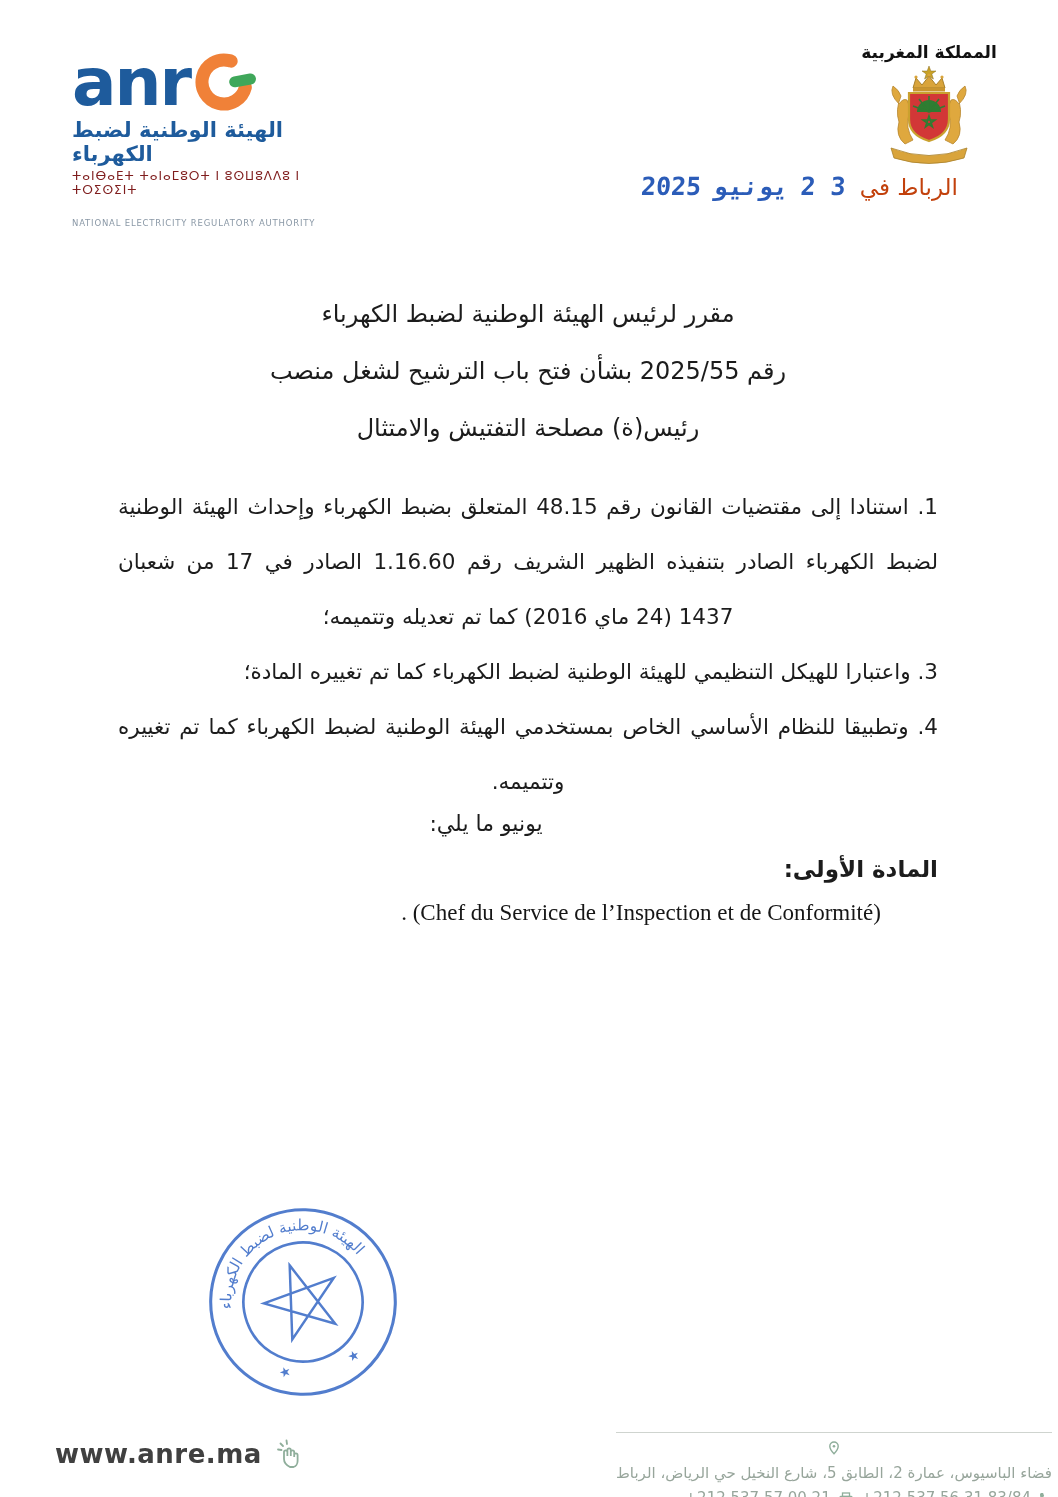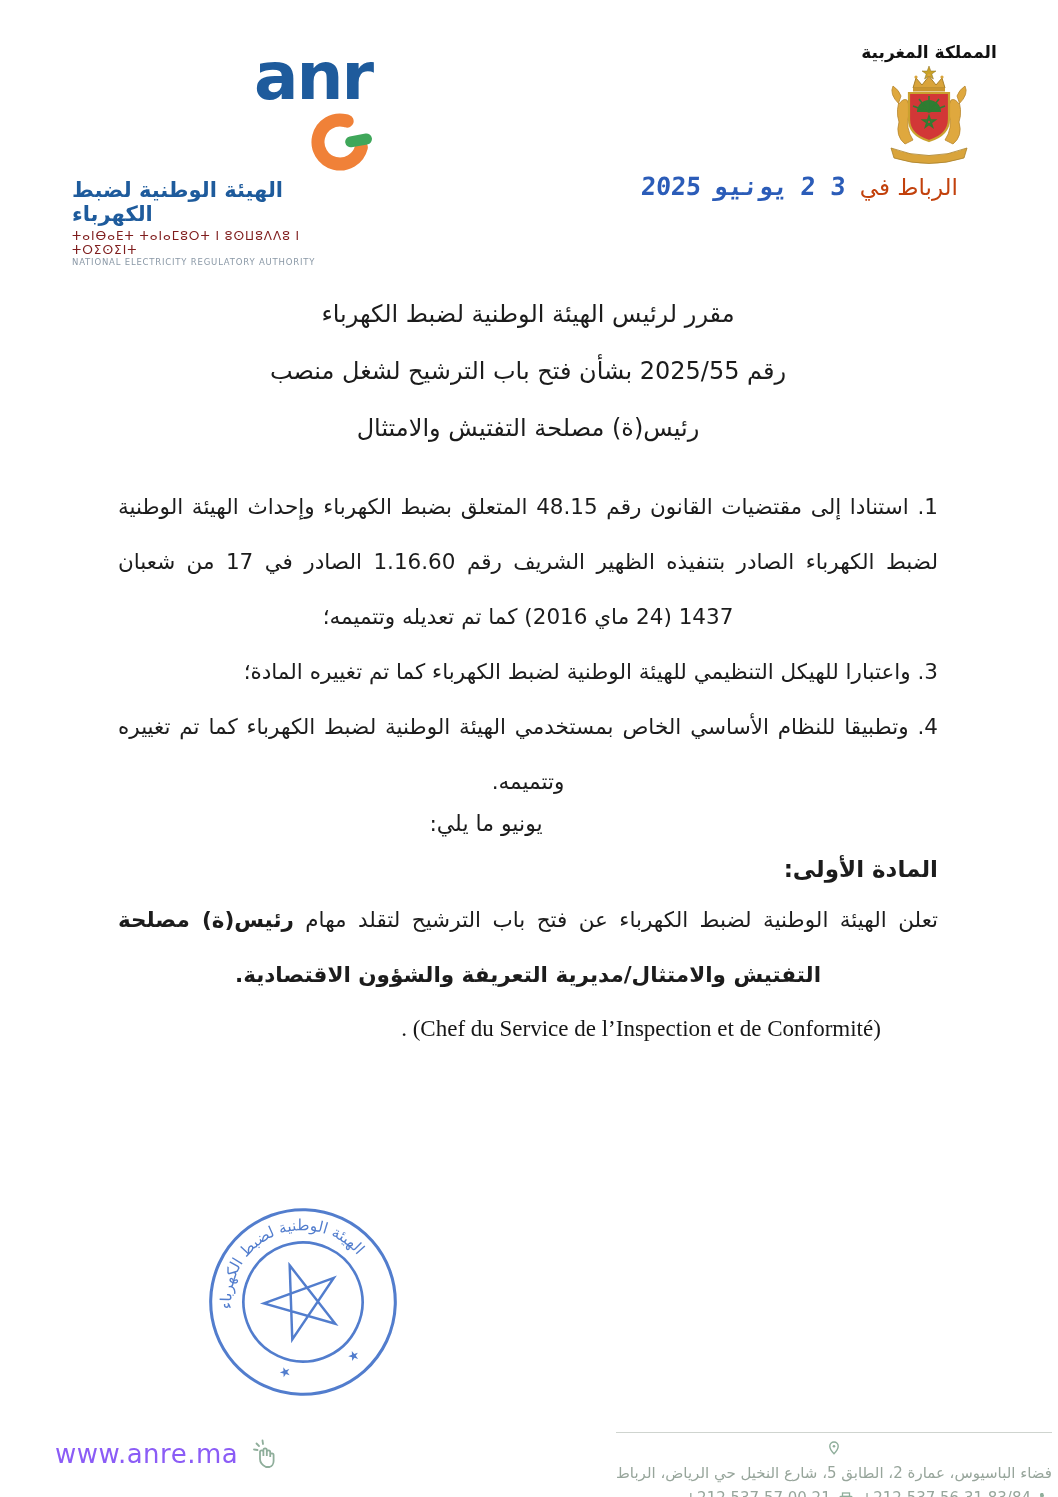--- a/index.html
+++ b/index.html
@@ -1,25 +1,25 @@
 <!DOCTYPE html>
 <html lang="ar"><head>
 <meta charset="utf-8">
 <style>
   html,body{margin:0;padding:0;background:#e8e8e8;}
   body{font-family:"DejaVu Sans",sans-serif;}
   .page{position:relative;width:1058px;height:1497px;background:#ffffff;margin:0 auto;overflow:hidden;color:#1c1c1c;}
 
   
   .logo-block{position:absolute;left:72px;top:48px;width:300px;}
-  .anre-row{display:flex;align-items:flex-end;gap:2px;flex-direction:column;}
+  .anre-row{display:flex;align-items:flex-end;gap:2px;}
   .anre-word{font-family:"DejaVu Sans",sans-serif;font-weight:bold;color:#1e5b9c;font-size:66px;line-height:58px;letter-spacing:-2px;}
   .logo-ar{color:#1e5b9c;font-weight:bold;font-size:21px;margin-top:6px;direction:rtl;text-align:left;width:262px;}
   .logo-tif{color:#7f1d1d;font-size:12px;letter-spacing:1px;margin-top:3px;width:262px;}
-  .logo-en{color:#8a98a6;font-size:8.5px;letter-spacing:.8px;margin-top:0;width:262px;}
+  .logo-en{color:#8a98a6;font-size:8.5px;letter-spacing:.8px;margin-top:21px;width:262px;}
 
   
   .crest-block{position:absolute;right:34px;top:42px;width:190px;text-align:center;}
   .kingdom{font-weight:bold;font-size:17px;color:#111;direction:rtl;}
   .crest-svg{margin-top:2px;}
 
   
   .dateline{position:absolute;top:172px;right:100px;display:flex;align-items:center;gap:14px;}
   .date-stamp{display:flex;align-items:center;gap:12px;color:#2b5cb8;font-family:"DejaVu Sans Mono",monospace;font-weight:bold;font-size:25px;transform:skewX(-4deg);}
   .place{font-size:23px;color:#c2410c;direction:rtl;}
@@ -39,21 +39,21 @@
   .article-heading{margin-top:16px;font-weight:bold;font-size:23px;text-align:right;line-height:34px;}
   .article-text{margin-top:6px;font-size:21.5px;line-height:55px;text-align:justify;text-align-last:center;}
   .article-text b{font-weight:bold;}
   .french-line{margin-top:14px;direction:ltr;text-align:center;font-family:"Liberation Serif",serif;font-size:23px;color:#161616;padding-left:226px;}
 
   
   .stamp{position:absolute;left:203px;top:1202px;width:200px;height:200px;transform:rotate(-20deg);opacity:.88;}
 
   
   .site{position:absolute;left:55px;top:1438px;display:flex;align-items:center;gap:14px;}
-  .site-url{font-weight:normal;font-size:26px;color:#8b5cf6;letter-spacing:.5px;}
+  .site-url{font-weight:bold;font-size:26px;color:#404040;letter-spacing:.5px;}
   .addr-block{position:absolute;right:6px;top:1432px;width:436px;border-top:1px solid #cfd4cf;padding-top:8px;direction:rtl;color:#97a59b;font-size:15px;line-height:24px;text-align:right;}
   .addr-line{display:flex;align-items:center;gap:6px;justify-content:flex-start;direction:rtl;flex-direction:column;}
   .phone-line{display:flex;align-items:center;gap:8px;direction:rtl;margin-top:1px;}
   .ltr{direction:ltr;unicode-bidi:embed;}
   .f-icon{flex:0 0 auto;display:inline-flex;}
 </style>
 </head>
 <body>
 
 <div class="page">
@@ -141,23 +141,20 @@
         <span>وتطبيقا للنظام الأساسي الخاص بمستخدمي الهيئة الوطنية لضبط الكهرباء كما تم تغييره وتتميمه.</span>
       </div>
     </div>
 
     <div class="decision">
       <span class="decision-inner">يونيو ما يلي:</span>
     </div>
 
     <div class="article-heading">المادة الأولى:</div>
 
-    <div class="article-text">
-      <span>تعلن الهيئة الوطنية لضبط الكهرباء عن فتح باب الترشيح لتقلد مهام </span><b>رئيس(ة) مصلحة التفتيش والامتثال/مديرية التعريفة والشؤون الاقتصادية.</b>
-    </div>
 
     <div class="french-line">. (Chef du Service de l’Inspection et de Conformité)</div>
   </div>
 
   <div class="stamp">
     <svg width="200" height="200" viewBox="0 0 195 195">
       <defs>
         <path id="stampArc" d="M 27.5,97.5 A 70,70 0 1 1 167.5,97.5"></path>
       </defs>
       <circle cx="97.5" cy="97.5" r="90" fill="none" stroke="#3b6cc7" stroke-width="3"></circle>

